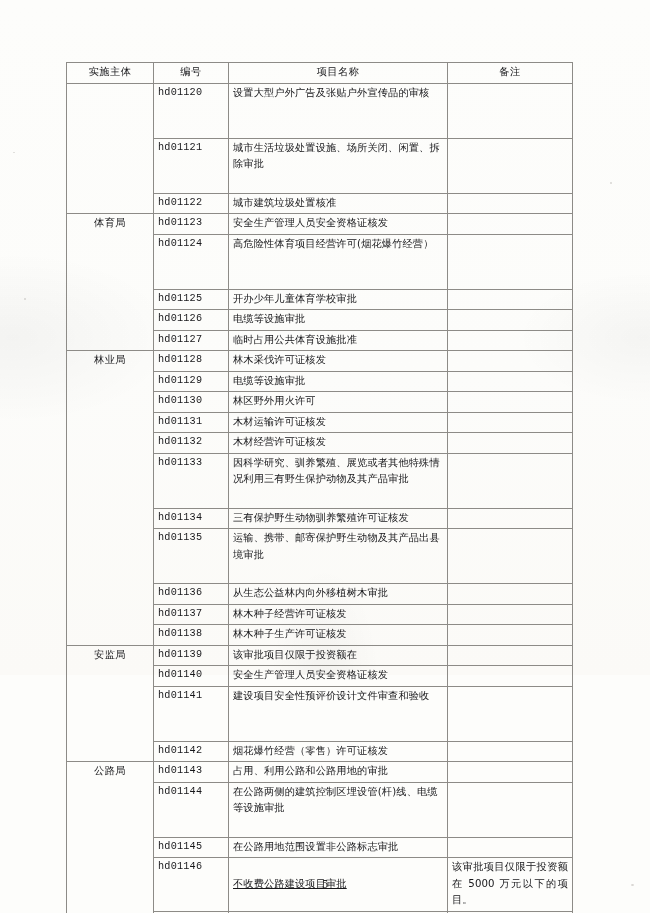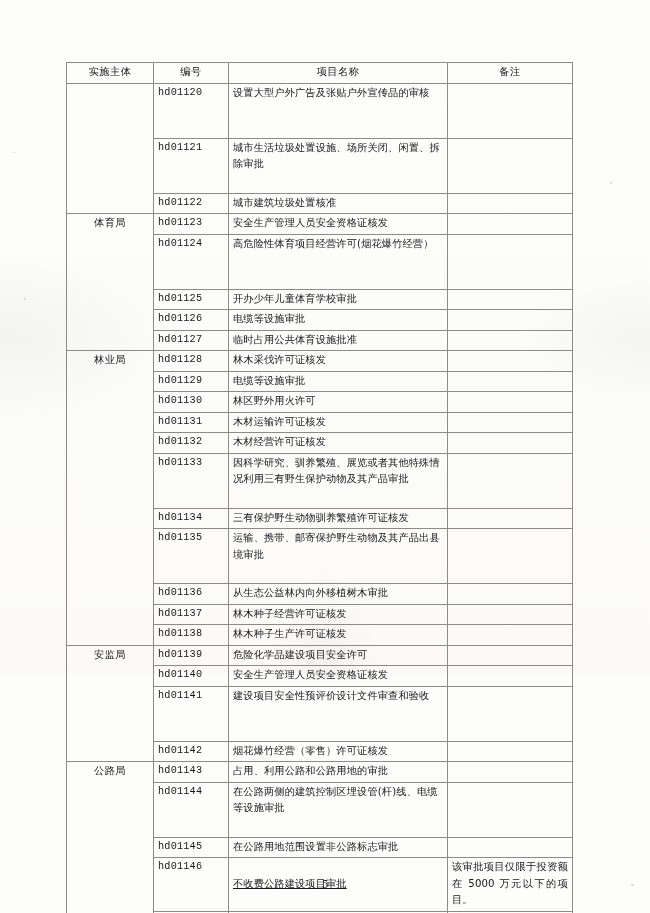--- a/index.html
+++ b/index.html
@@ -234,21 +234,21 @@
             <td class="remark"></td>
           </tr>
           <tr>
             <td class="code">hd01138</td>
             <td class="name">林木种子生产许可证核发</td>
             <td class="remark"></td>
           </tr>
           <tr>
             <td class="agency" rowspan="4">安监局</td>
             <td class="code">hd01139</td>
-            <td class="name">危险化学品建设项目安全许可</td>
+            <td class="name">该审批项目仅限于投资额在</td>
             <td class="remark"></td>
           </tr>
           <tr>
             <td class="code">hd01140</td>
             <td class="name">安全生产管理人员安全资格证核发</td>
             <td class="remark"></td>
           </tr>
           <tr>
             <td class="code">hd01141</td>
             <td class="name tall-2">建设项目安全性预评价设计文件审查和验收</td>

